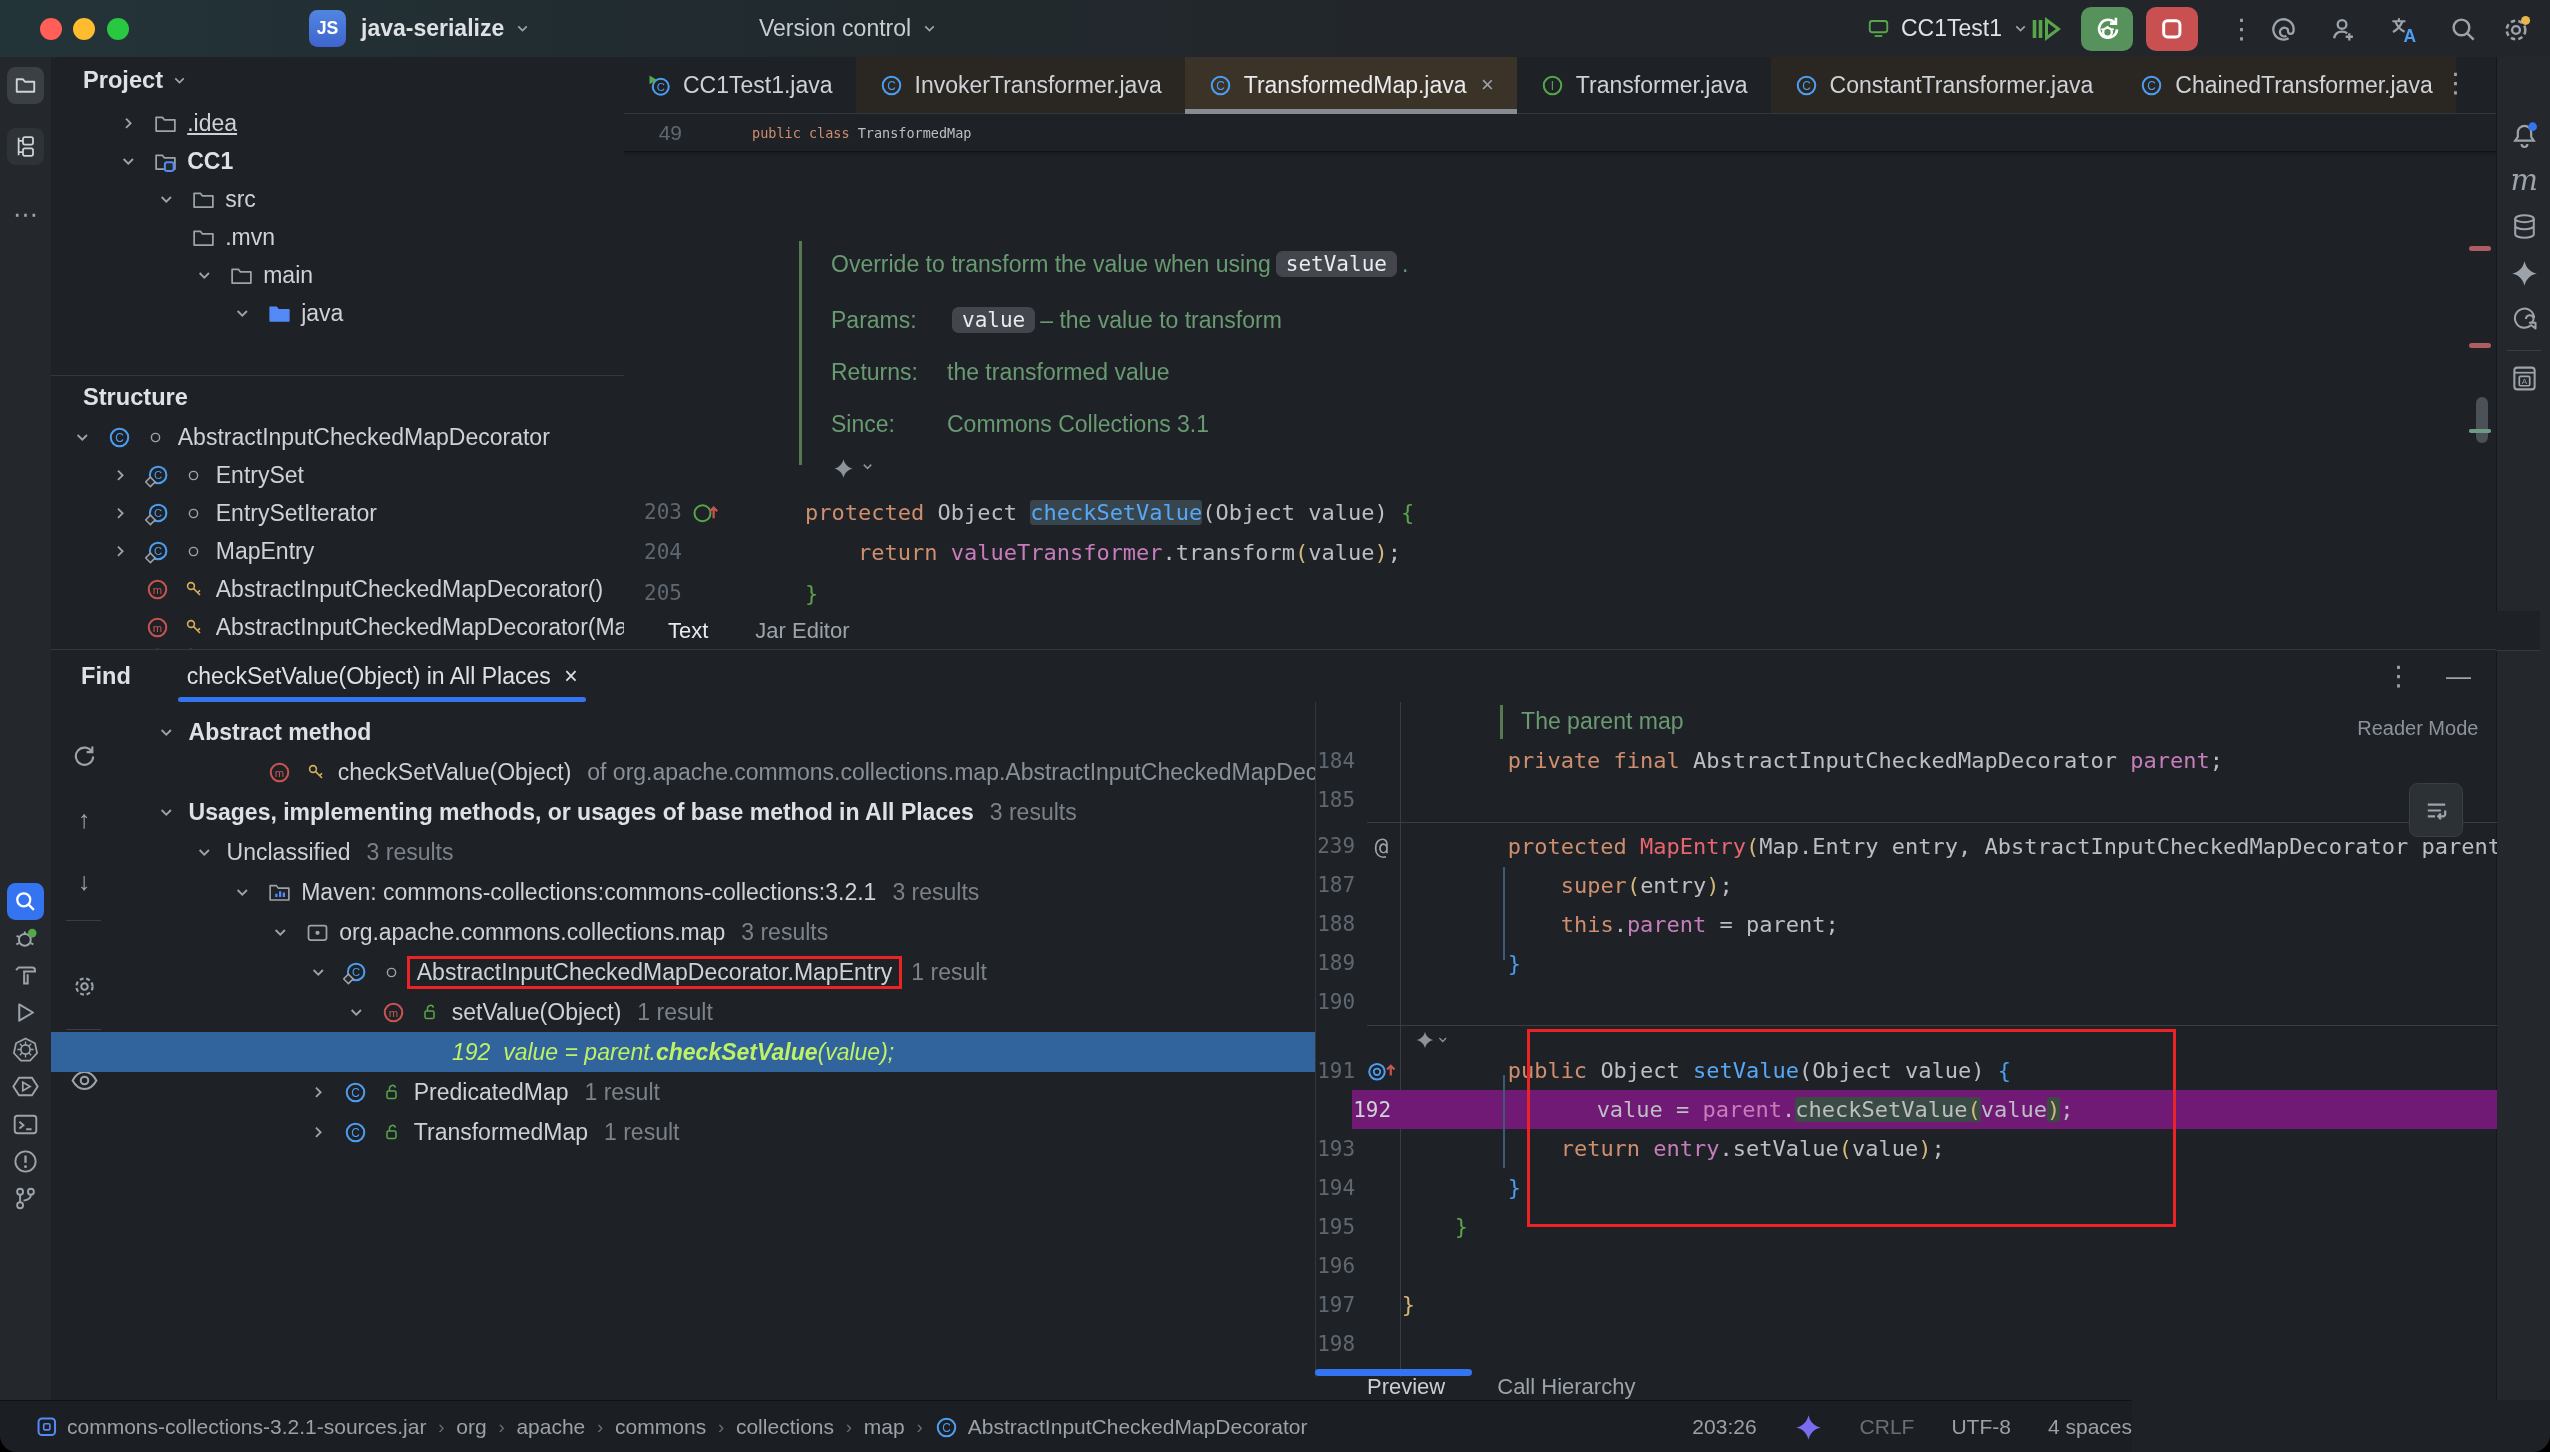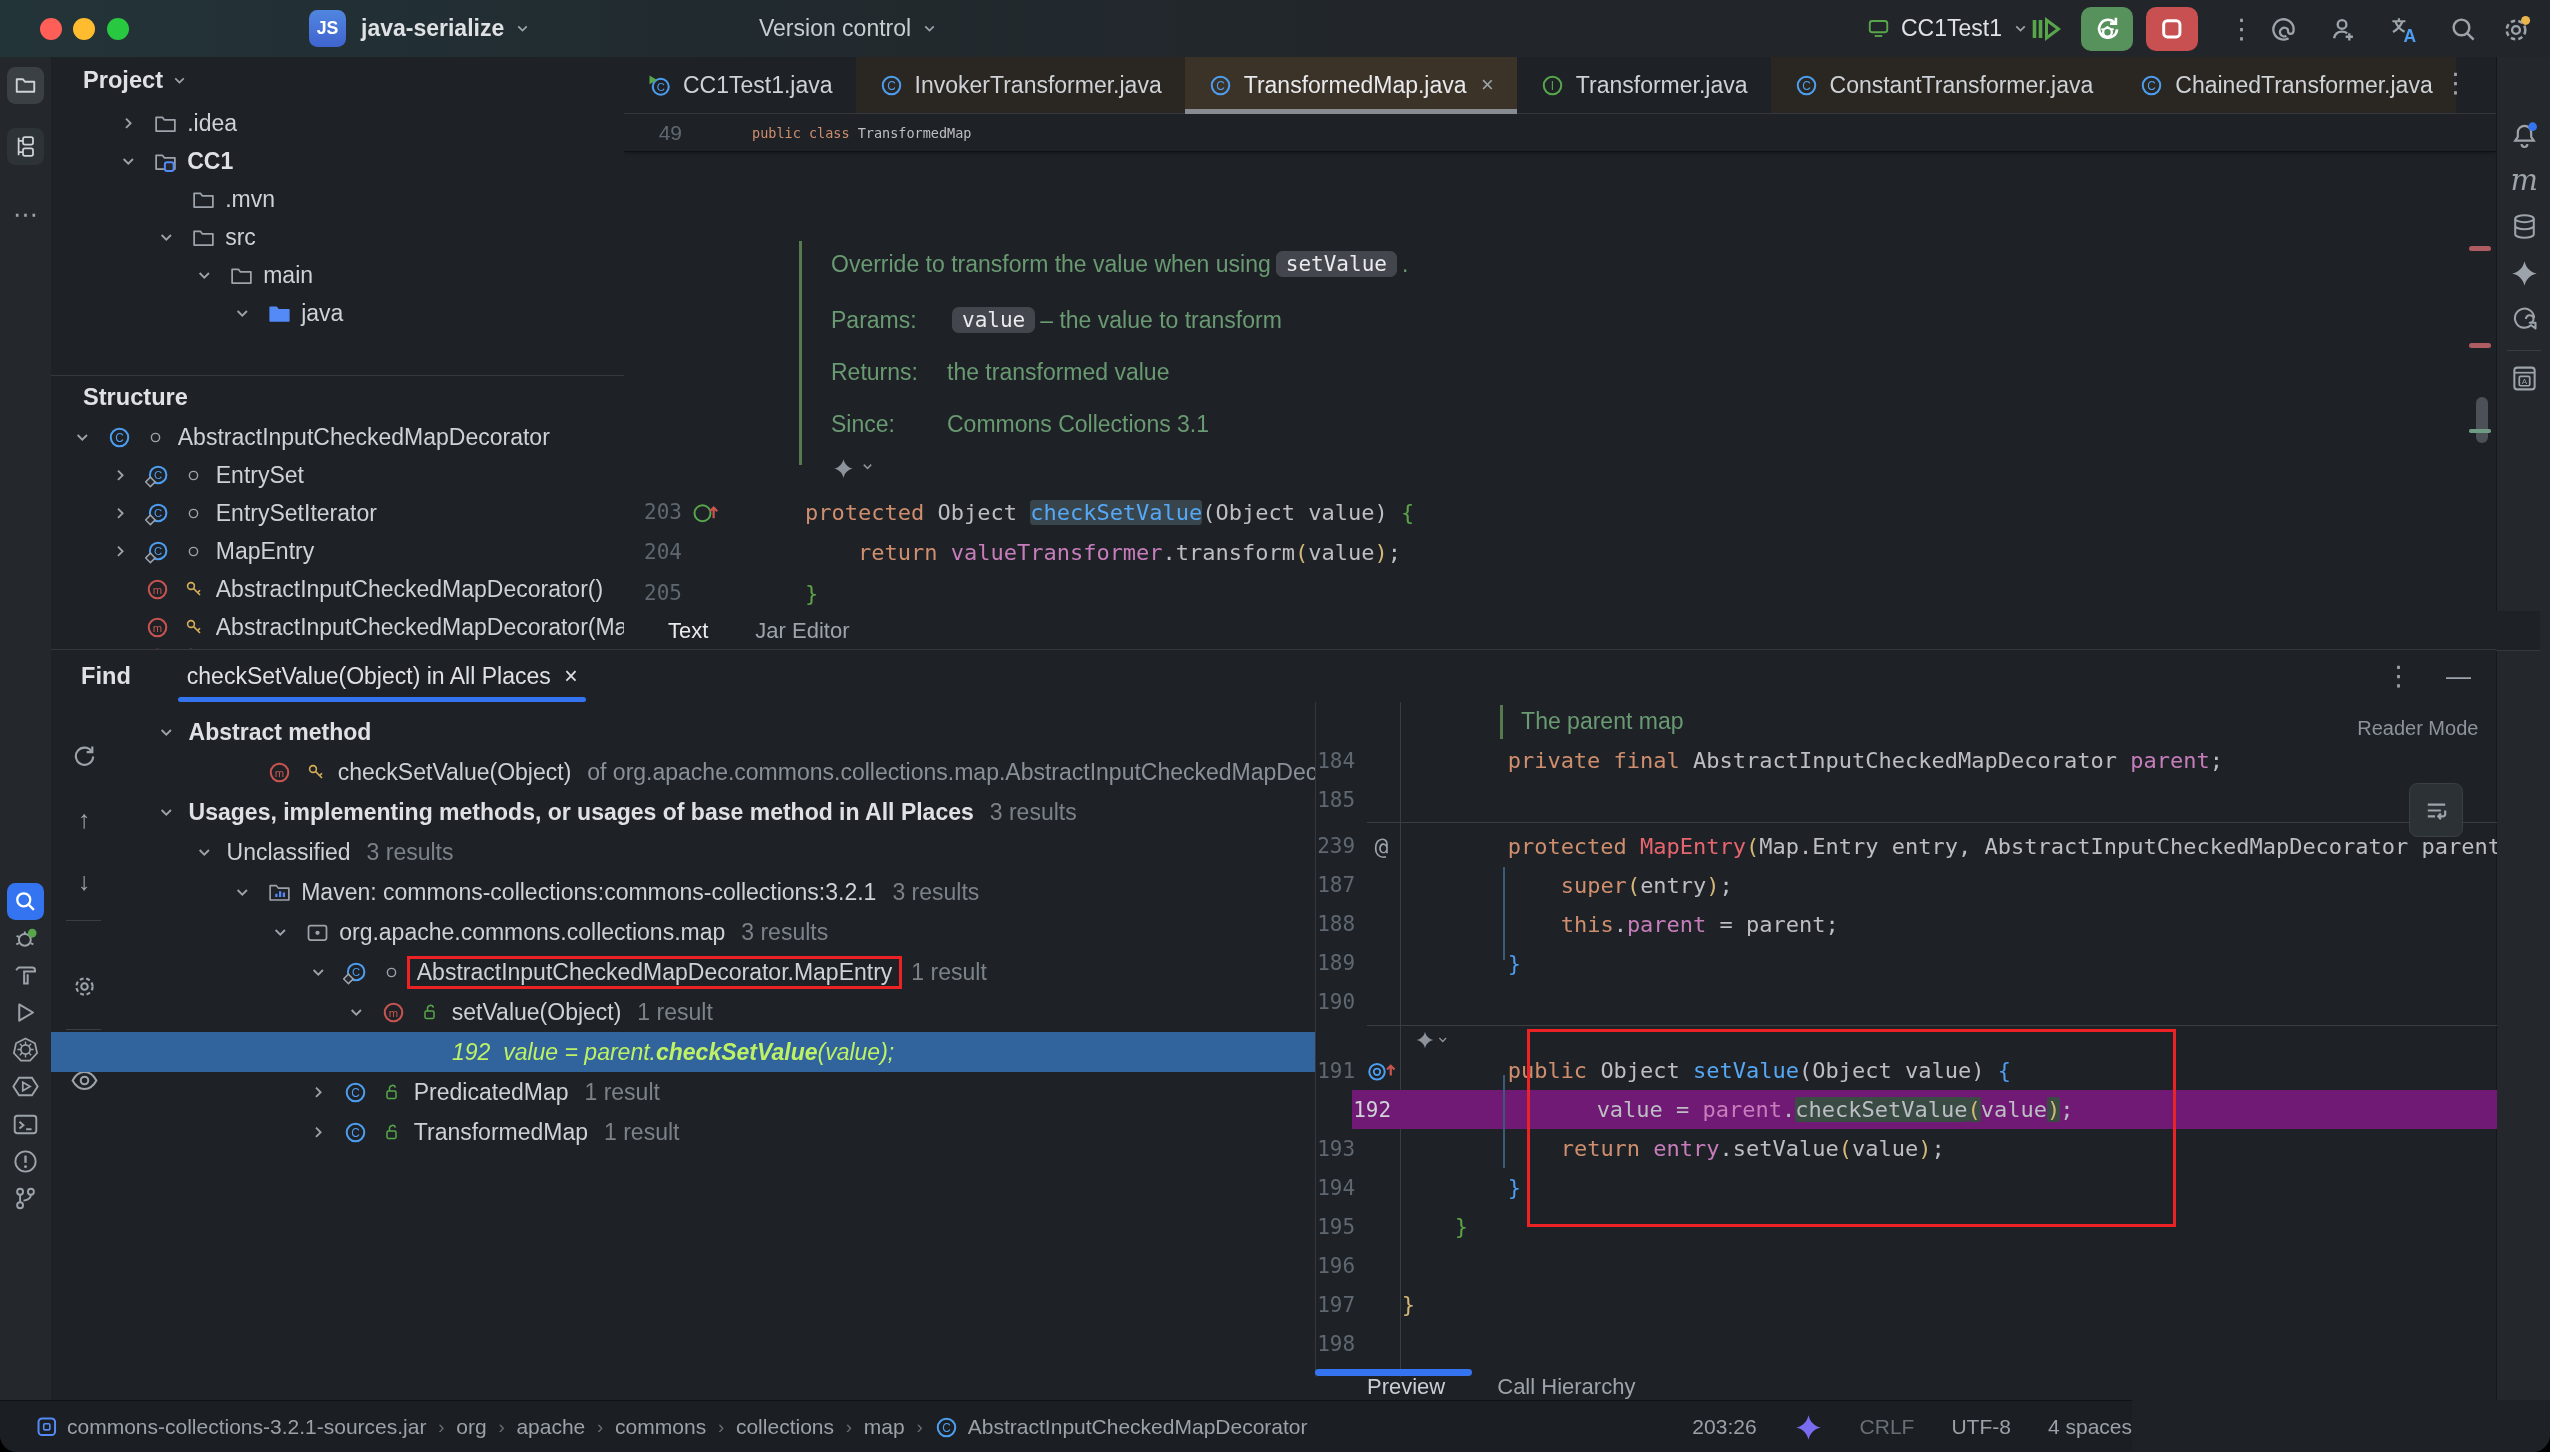--- a/index.html
+++ b/index.html
@@ -294,21 +294,21 @@
   </div>
 
   <div id="project-panel">
     <div class="panel-head">
       <span>Project</span>
       <svg class="chev-dn" viewBox="0 0 16 16">
           <path d="M4 6l4 4 4-4" fill="none" stroke="#9da3aa" stroke-width="1.6"></path>
         </svg>
     </div>
     <div id="project-tree">
-        <div class="tree-row" style="padding-left: 63px;">
+        <div class="tree-row" style="padding-left: 63px; text-decoration: underline;">
           <span class="chevslot">
             <svg width="18.6" height="18.6" viewBox="0 0 16 16">
               <path d="M6 4l4 4-4 4" fill="none" stroke="#9da3aa" stroke-width="1.6"></path>
             </svg>
           </span>
           <span class="icslot">
             <svg width="25" height="25" viewBox="0 0 20 20">
               <path d="M2.5 5h5l1.5 2h8.5v9h-15z" fill="none" stroke="#9da3aa" stroke-width="1.4" stroke-linejoin="round"></path>
             </svg>
           </span>
@@ -322,40 +322,40 @@
           </span>
           <span class="icslot">
             <svg width="25" height="25" viewBox="0 0 20 20">
               <path d="M2.5 5h5l1.5 2h8.5v9h-15z" fill="none" stroke="#9da3aa" stroke-width="1.4" stroke-linejoin="round"></path>
               <rect x="9.5" y="10.5" width="7" height="7" rx="1.8" fill="#24282c" stroke="#548af7" stroke-width="1.6"></rect>
             </svg>
           </span>
           <span style="font-weight:bold;color:#dfe1e5">CC1</span>
         </div>
         <div class="tree-row" style="padding-left: 101px;">
-          <span class="chevslot"></span>
+          <span class="chevslot">
+            <svg width="18.6" height="18.6" viewBox="0 0 16 16">
+              <path d="M4 6l4 4 4-4" fill="none" stroke="#9da3aa" stroke-width="1.6"></path>
+            </svg>
+          </span>
           <span class="icslot">
             <svg width="25" height="25" viewBox="0 0 20 20">
               <path d="M2.5 5h5l1.5 2h8.5v9h-15z" fill="none" stroke="#9da3aa" stroke-width="1.4" stroke-linejoin="round"></path>
             </svg>
           </span>
-          <span style="">.mvn</span>
+          <span style="">src</span>
         </div>
         <div class="tree-row" style="padding-left: 101px;">
-          <span class="chevslot">
-            <svg width="18.6" height="18.6" viewBox="0 0 16 16">
-              <path d="M4 6l4 4 4-4" fill="none" stroke="#9da3aa" stroke-width="1.6"></path>
-            </svg>
-          </span>
+          <span class="chevslot"></span>
           <span class="icslot">
             <svg width="25" height="25" viewBox="0 0 20 20">
               <path d="M2.5 5h5l1.5 2h8.5v9h-15z" fill="none" stroke="#9da3aa" stroke-width="1.4" stroke-linejoin="round"></path>
             </svg>
           </span>
-          <span style="">src</span>
+          <span style="">.mvn</span>
         </div>
         <div class="tree-row" style="padding-left: 139px;">
           <span class="chevslot">
             <svg width="18.6" height="18.6" viewBox="0 0 16 16">
               <path d="M4 6l4 4 4-4" fill="none" stroke="#9da3aa" stroke-width="1.6"></path>
             </svg>
           </span>
           <span class="icslot">
             <svg width="25" height="25" viewBox="0 0 20 20">
               <path d="M2.5 5h5l1.5 2h8.5v9h-15z" fill="none" stroke="#9da3aa" stroke-width="1.4" stroke-linejoin="round"></path>

